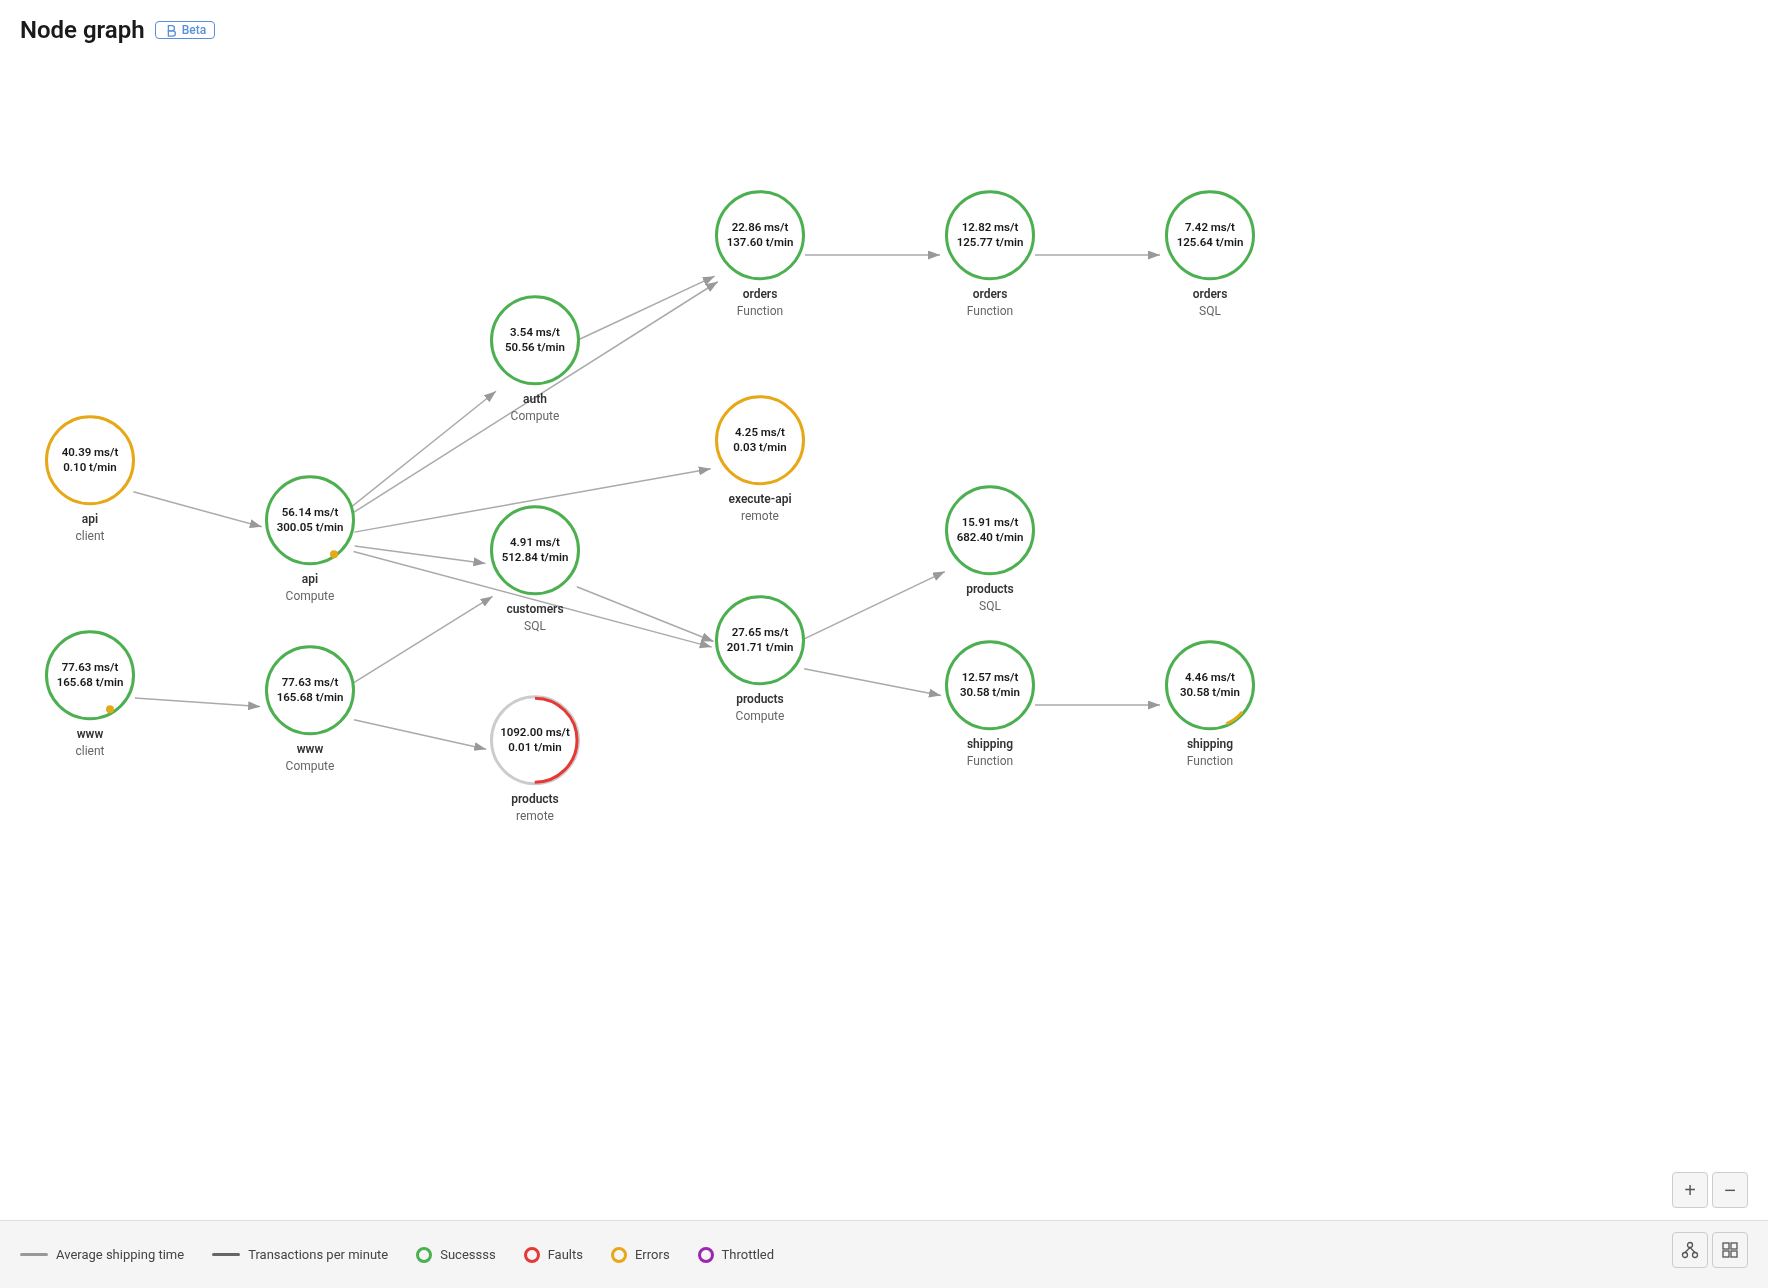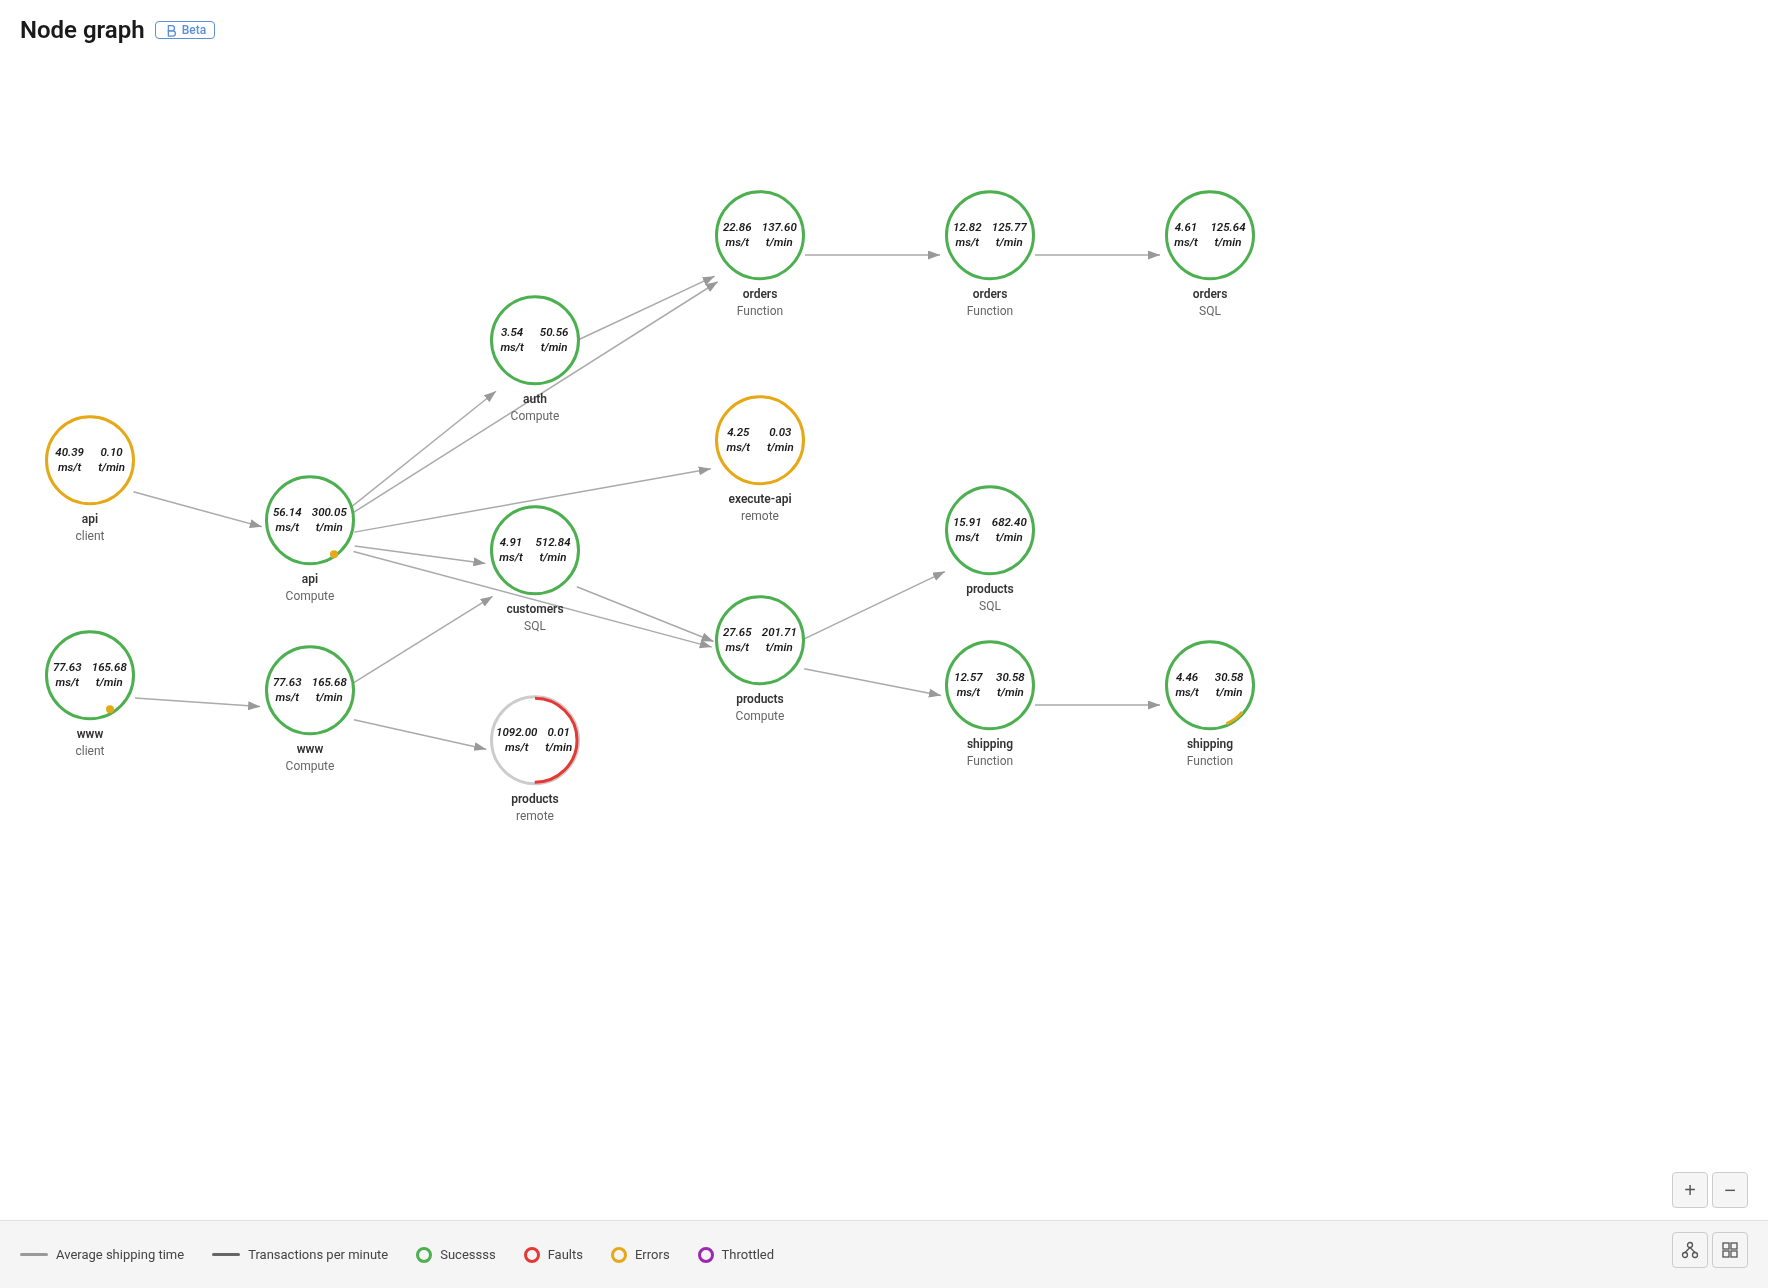--- a/index.html
+++ b/index.html
@@ -52,26 +52,26 @@
       align-items: center;
       transform: translate(-50%, -50%);
     }
     .node-circle {
       width: 90px;
       height: 90px;
       border-radius: 50%;
       border: 3px solid #4caf50;
       background: #fff;
       display: flex;
-      flex-direction: row;
-      align-items: center;
+      flex-direction: column;
+      align-items: center;
+      justify-content: center;
       text-align: center;
       cursor: pointer;
       position: relative;
-      font-style: italic;
     }
     .node-circle.yellow { border-color: #e6a817; }
     .node-circle.green { border-color: #4caf50; }
     .node-circle .ms {
       font-size: 11.5px;
       font-weight: 600;
       color: #1a1a1a;
       line-height: 1.3;
     }
     .node-circle .tpm {
@@ -340,21 +340,21 @@
         <span class="ms">12.57 ms/t</span>
         <span class="tpm">30.58 t/min</span>
       </div>
       <div class="node-label">
         <div class="name">shipping</div>
         <div class="type">Function</div>
       </div>
     </div>
     <div class="node" style="left: 1210px; top: 195px;">
       <div class="node-circle green">
-        <span class="ms">4.61 ms/t</span>
+        <span class="ms">7.42 ms/t</span>
         <span class="tpm">125.64 t/min</span>
       </div>
       <div class="node-label">
         <div class="name">orders</div>
         <div class="type">SQL</div>
       </div>
     </div>
     <div class="node" style="left: 1210px; top: 645px;">
       <div class="node-circle green" style="position:relative;">
         <svg style="position:absolute;top:-3px;left:-3px;width:90px;height:90px;pointer-events:none;" viewBox="0 0 90 90">

